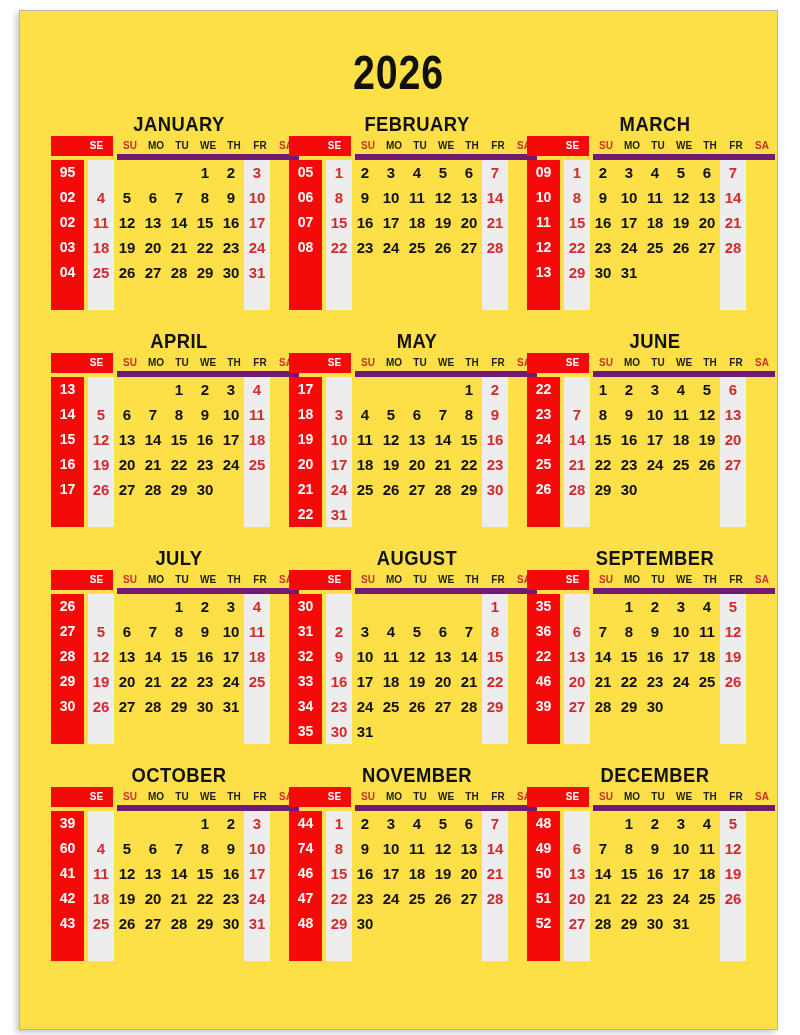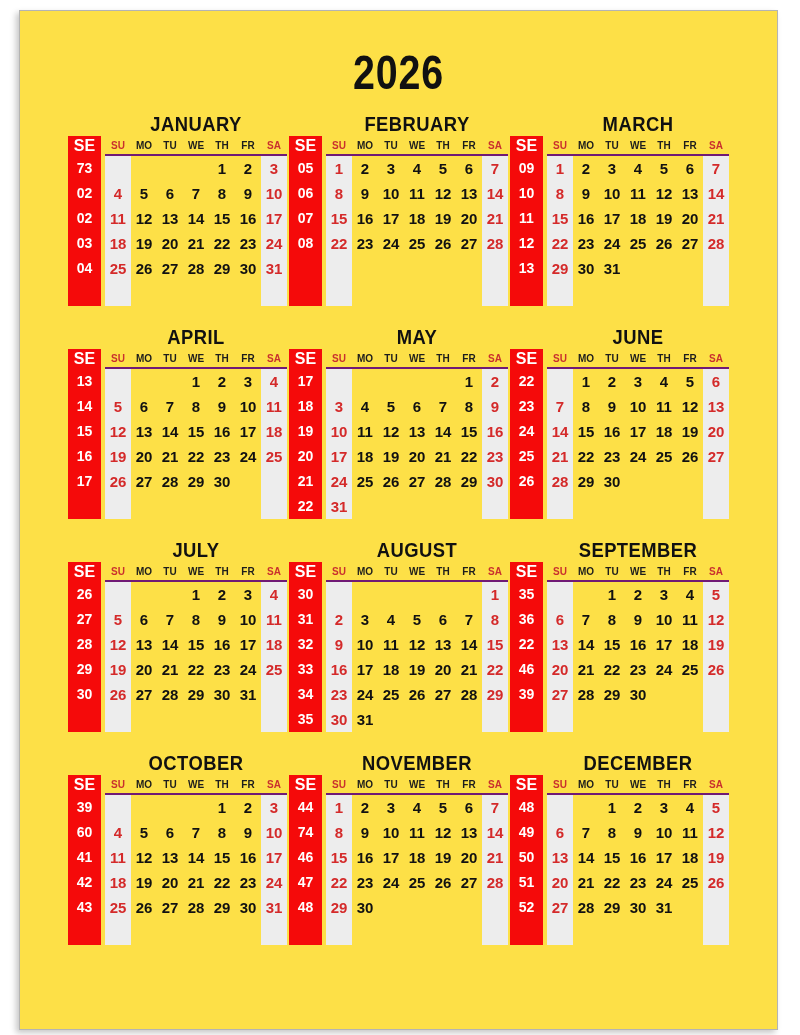--- a/index.html
+++ b/index.html
@@ -32,21 +32,21 @@
     font-weight: bold;
     color: #111111;
     line-height: 1;
     transform: scaleX(0.82);
     transform-origin: center;
     letter-spacing: 1px;
   }
   .months-grid {
     display: grid;
     grid-template-columns: repeat(3, 219px);
-    gap: 21px 2px;
+    gap: 21px 19px;
     justify-content: center;
     margin-top: 17px;
   }
   .month {
     width: 219px;
   }
   .month-title {
     margin: 0 0 1px 37px;
     width: 182px;
     height: 21px;
@@ -67,26 +67,27 @@
     margin-right: 4px;
     background: #f50a0a;
     color: #ffffff;
     text-align: center;
     font-weight: bold;
     flex: none;
   }
   .hdr-row .se-cell {
     height: 20px;
     line-height: 20px;
-    font-size: 16px;
+    font-size: 10px;
+    padding-left: 29px;
   }
   .weekday-labels {
     display: flex;
     height: 18px;
-    border-bottom: 2px solid #701a75;
+    border-bottom: 6px solid #701a75;
   }
   .dow {
     width: 26px;
     text-align: center;
     font-size: 10px;
     font-weight: bold;
     line-height: 19px;
     color: #1d1d1d;
     flex: none;
   }
@@ -129,21 +130,21 @@
             <span class="dow">MO</span>
             <span class="dow">TU</span>
             <span class="dow">WE</span>
             <span class="dow">TH</span>
             <span class="dow">FR</span>
             <span class="dow wk-end">SA</span>
           </div>
     </div>
     <div class="weeks">
           <div class="week-row">
-            <span class="se-cell">73</span>
+            <span class="se-cell">95</span>
             <span class="day-cell sun"></span>
             <span class="day-cell"></span>
             <span class="day-cell"></span>
             <span class="day-cell"></span>
             <span class="day-cell">1</span>
             <span class="day-cell">2</span>
             <span class="day-cell sat">3</span>
           </div>
           <div class="week-row">
             <span class="se-cell">02</span>

